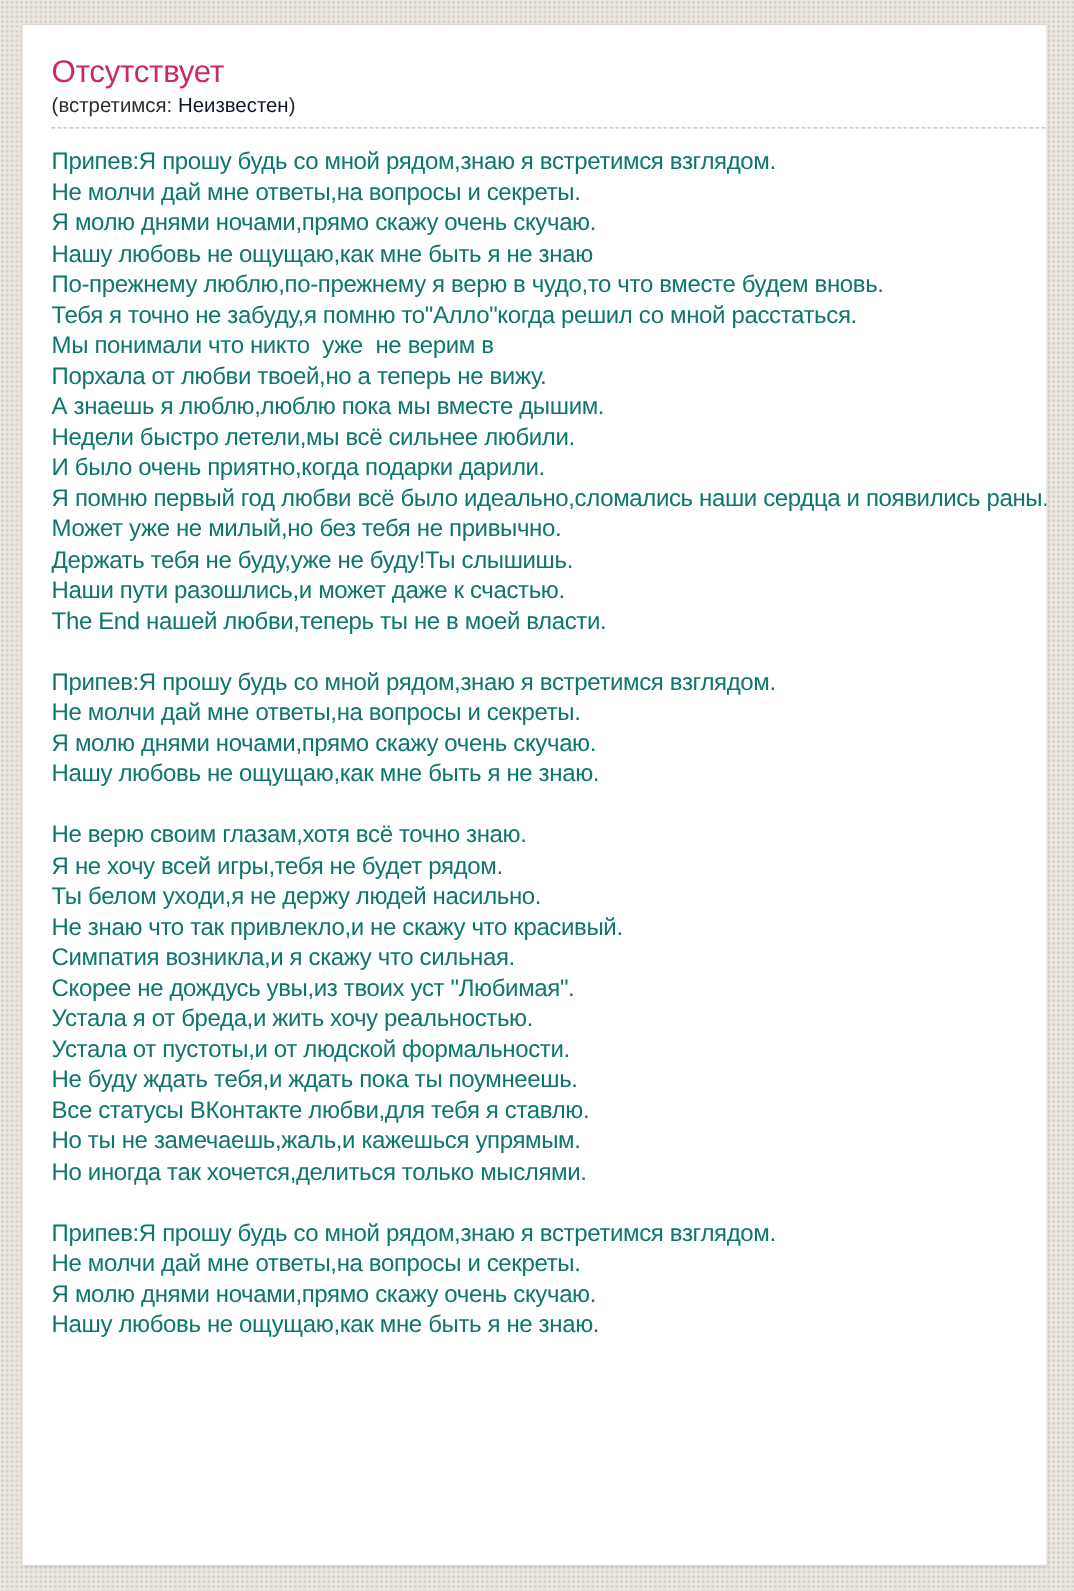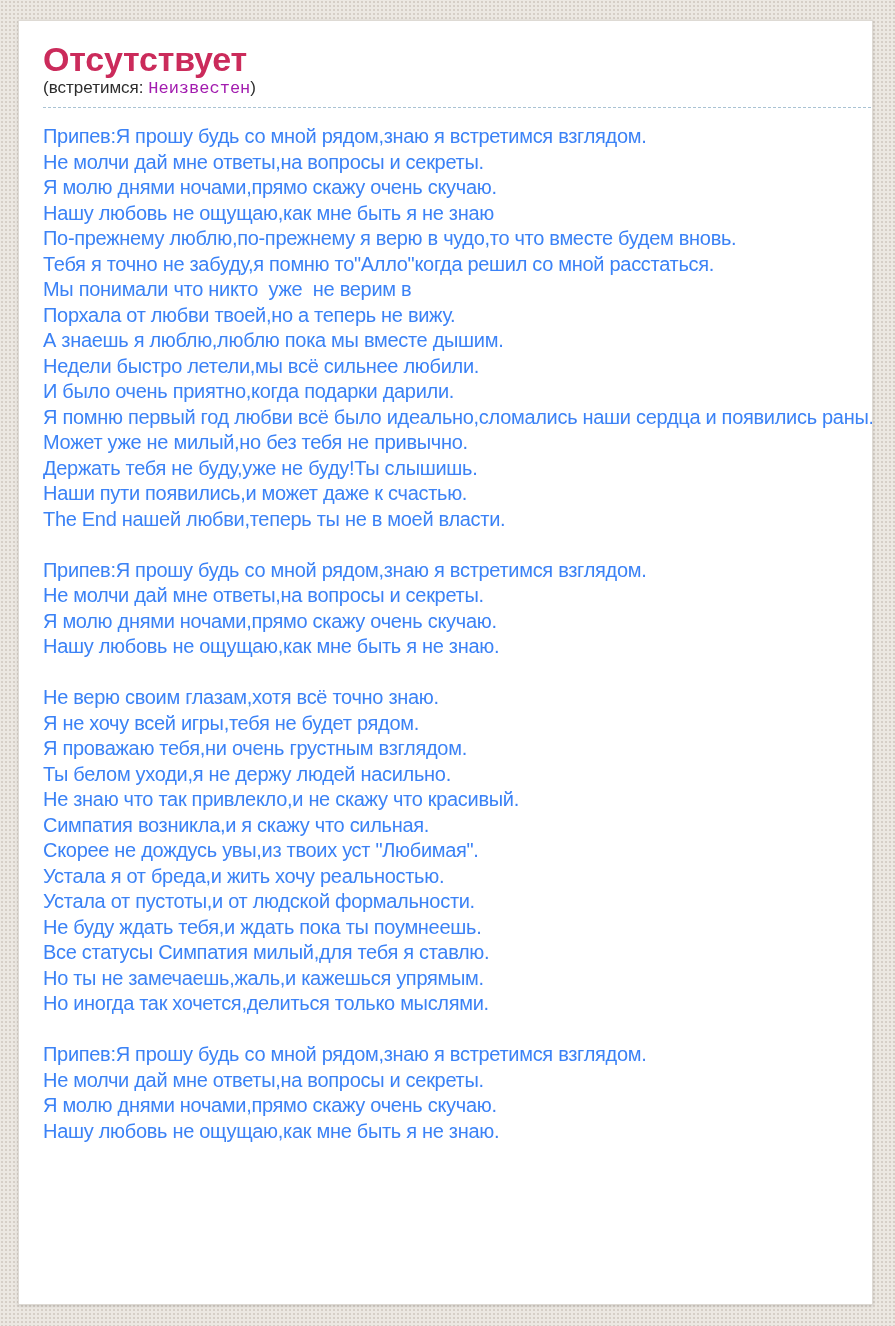--- a/index.html
+++ b/index.html
@@ -22,51 +22,50 @@
     width: 855px;
     height: 1285px;
     background: #ffffff;
     border: 1px solid #dedad4;
     box-shadow: 0 1px 3px rgba(0,0,0,0.15);
     padding: 23px 0 0 24px;
     overflow: hidden;
   }
 
   h1.song-title {
-    font-size: 34px;
+    font-size: 26px;
     line-height: 30px;
-    font-weight: 700;
+    font-weight: 400;
     color: #cb2b5b;
     letter-spacing: -0.2px;
   }
 
   .artist-line {
     margin-top: 4px;
     font-size: 17px;
     line-height: 20px;
     color: #2d2d2d;
     padding-bottom: 8px;
     border-bottom: 1px dashed #a9c3d4;
     margin-right: 1px;
     white-space: pre;
   }
 
   .artist-line a {
-    color: #a21caf;
+    color: #0f172a;
     text-decoration: none;
     cursor: pointer;
-    font-family: Liberation Mono, monospace;
   }
 
   .lyrics {
     margin-top: 16px;
     font-size: 20px;
     line-height: 25.5px;
     letter-spacing: -0.3px;
-    color: #3b82f6;
+    color: #0f766e;
   }
 
   .stanza + .stanza {
     margin-top: 25.5px;
   }
 
   .line {
     white-space: pre; 
   }
 </style>
@@ -89,43 +88,42 @@
       <div class="line">По-прежнему люблю,по-прежнему я верю в чудо,то что вместе будем вновь.</div>
       <div class="line">Тебя я точно не забуду,я помню то"Алло"когда решил со мной расстаться.</div>
       <div class="line">Мы понимали что никто  уже  не верим в</div>
       <div class="line">Порхала от любви твоей,но а теперь не вижу.</div>
       <div class="line">А знаешь я люблю,люблю пока мы вместе дышим.</div>
       <div class="line">Недели быстро летели,мы всё сильнее любили.</div>
       <div class="line">И было очень приятно,когда подарки дарили.</div>
       <div class="line">Я помню первый год любви всё было идеально,сломались наши сердца и появились раны.</div>
       <div class="line">Может уже не милый,но без тебя не привычно.</div>
       <div class="line">Держать тебя не буду,уже не буду!Ты слышишь.</div>
-      <div class="line">Наши пути появились,и может даже к счастью.</div>
+      <div class="line">Наши пути разошлись,и может даже к счастью.</div>
       <div class="line">The End нашей любви,теперь ты не в моей власти.</div>
     </div>
 
     <div class="stanza">
       <div class="line">Припев:Я прошу будь со мной рядом,знаю я встретимся взглядом.</div>
       <div class="line">Не молчи дай мне ответы,на вопросы и секреты.</div>
       <div class="line">Я молю днями ночами,прямо скажу очень скучаю.</div>
       <div class="line">Нашу любовь не ощущаю,как мне быть я не знаю.</div>
     </div>
 
     <div class="stanza">
       <div class="line">Не верю своим глазам,хотя всё точно знаю.</div>
       <div class="line">Я не хочу всей игры,тебя не будет рядом.</div>
-      <div class="line">Я проважаю тебя,ни очень грустным взглядом.</div>
       <div class="line">Ты белом уходи,я не держу людей насильно.</div>
       <div class="line">Не знаю что так привлекло,и не скажу что красивый.</div>
       <div class="line">Симпатия возникла,и я скажу что сильная.</div>
       <div class="line">Скорее не дождусь увы,из твоих уст "Любимая".</div>
       <div class="line">Устала я от бреда,и жить хочу реальностью.</div>
       <div class="line">Устала от пустоты,и от людской формальности.</div>
       <div class="line">Не буду ждать тебя,и ждать пока ты поумнеешь.</div>
-      <div class="line">Все статусы Симпатия милый,для тебя я ставлю.</div>
+      <div class="line">Все статусы ВКонтакте любви,для тебя я ставлю.</div>
       <div class="line">Но ты не замечаешь,жаль,и кажешься упрямым.</div>
       <div class="line">Но иногда так хочется,делиться только мыслями.</div>
     </div>
 
     <div class="stanza">
       <div class="line">Припев:Я прошу будь со мной рядом,знаю я встретимся взглядом.</div>
       <div class="line">Не молчи дай мне ответы,на вопросы и секреты.</div>
       <div class="line">Я молю днями ночами,прямо скажу очень скучаю.</div>
       <div class="line">Нашу любовь не ощущаю,как мне быть я не знаю.</div>
     </div>

